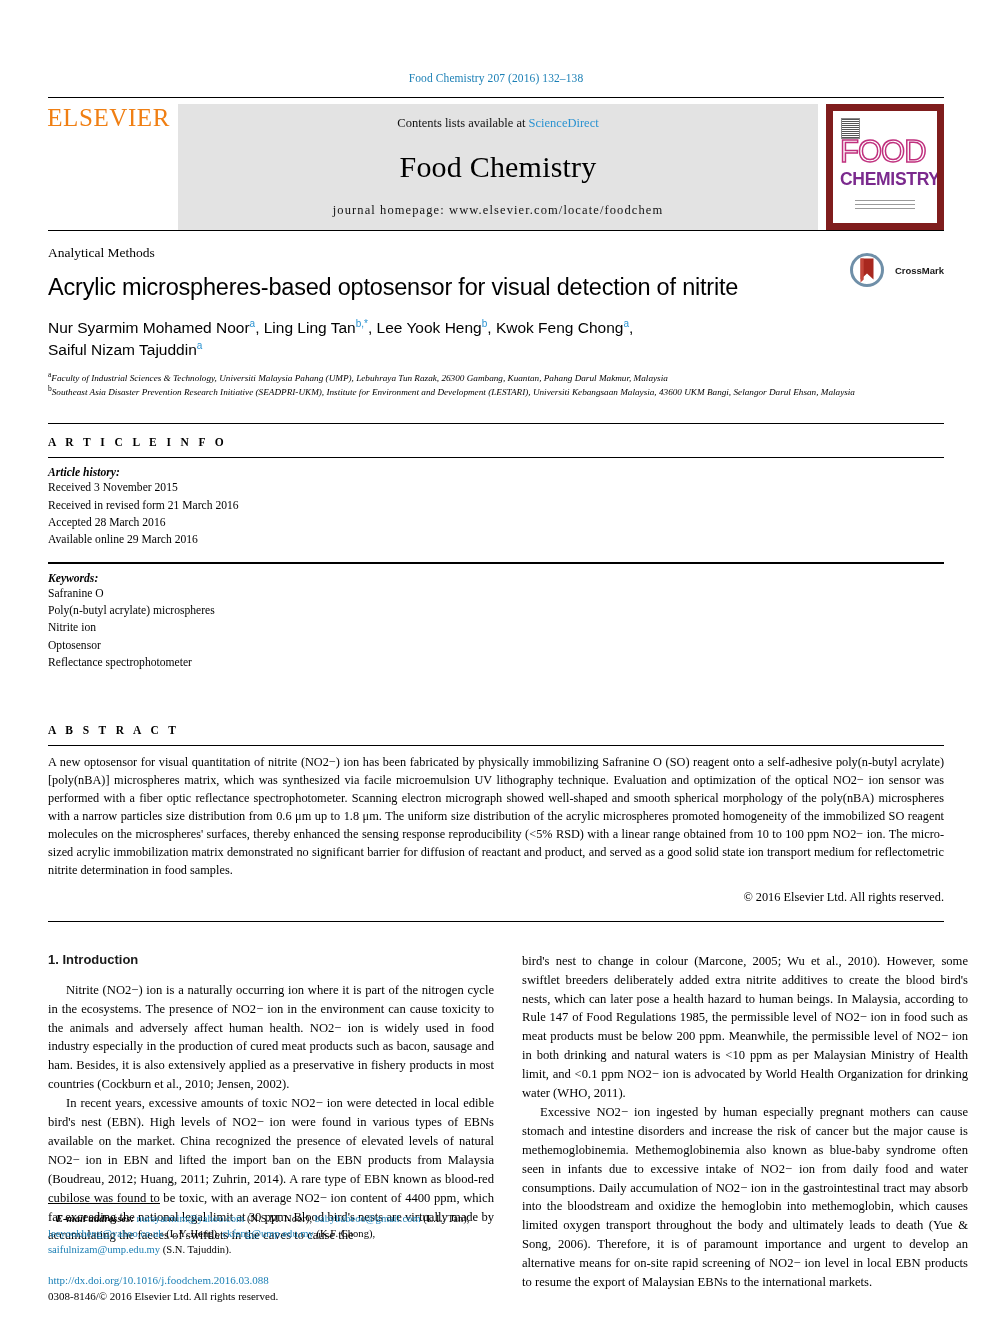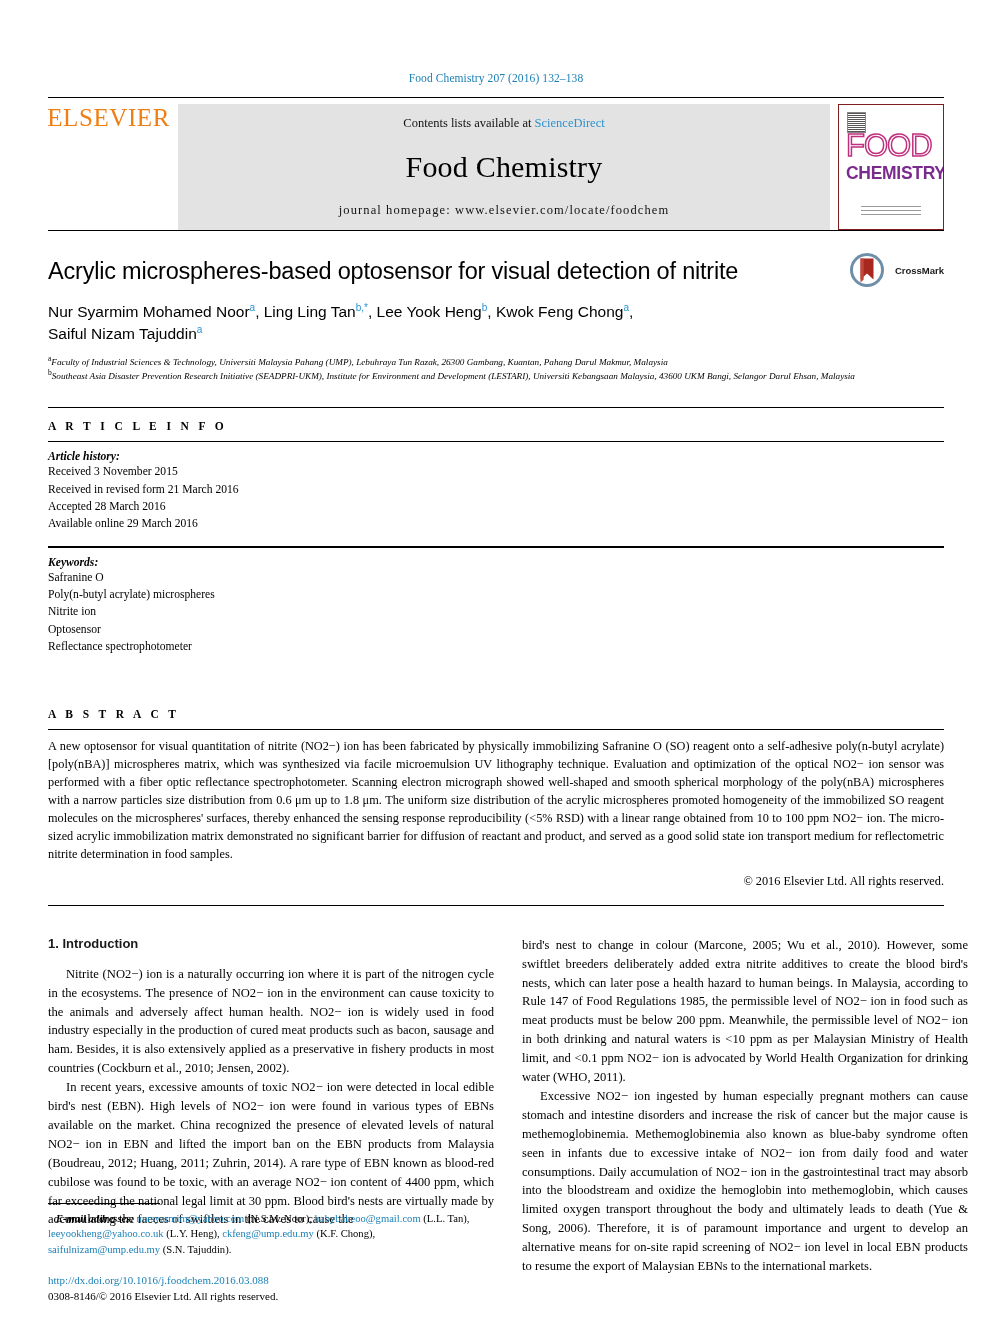--- a/index.html
+++ b/index.html
@@ -41,21 +41,21 @@
     flex: 1 1 auto; background: #e3e3e3; position: relative;
     display: flex; flex-direction: column; align-items: center; justify-content: space-between;
     padding: 12px 0 12px 0;
   }
   .contents-line { font-size: 12.5px; color: #111; }
   .contents-line .sd { color: #2b93d1; }
   .journal-name { font-size: 30px; letter-spacing: .2px; font-family: "Liberation Serif", serif; }
   .homepage-line { font-size: 12.5px; letter-spacing: 1.1px; color:#111; }
 
   .cover-thumb {
-    flex: 0 0 104px; width: 104px; border: 1px solid #7f1d1d; background: #fff;
+    flex: 0 0 104px; width: 104px; border: 7px solid #7f1d1d; background: #fff;
     position: relative; overflow: hidden;
   }
   .cover-mini-logo {
     position:absolute; top:7px; left:8px; width: 17px; height: 19px;
     background: repeating-linear-gradient(to bottom, #555 0 1px, #fff 1px 2px);
     border: 1px solid #888;
   }
   .cover-food {
     position: absolute; top: 26px; left: 7px; right: 6px;
     font-family: "Liberation Sans", sans-serif;
@@ -191,20 +191,21 @@
 
     <div class="crossmark">
       <svg width="34" height="34" viewBox="0 0 34 34">
         <circle cx="17" cy="17" r="15.5" fill="#ffffff" stroke="#6f8fa8" stroke-width="3"></circle>
         <path d="M10.5 5.5 h13 v21 l-6.5 -6 l-6.5 6 Z" fill="#a8281f"></path>
         <path d="M10.5 5.5 h3.2 v21 l-3.2 3 Z" fill="#c3463a"></path>
       </svg>
       <span class="crossmark-label">CrossMark</span>
     </div>
 
+    <div class="section-kicker">Analytical Methods</div>
     <h1 class="article-title">Acrylic microspheres-based optosensor for visual detection of nitrite</h1>
 
     <div class="authors">
       <span>Nur Syarmim Mohamed Noor</span><sup>a</sup>,
       <span>Ling Ling Tan</span><sup>b,*</sup>,
       <span>Lee Yook Heng</span><sup>b</sup>,
       <span>Kwok Feng Chong</span><sup>a</sup>,<br>
       <span>Saiful Nizam Tajuddin</span><sup>a</sup>
     </div>
 

